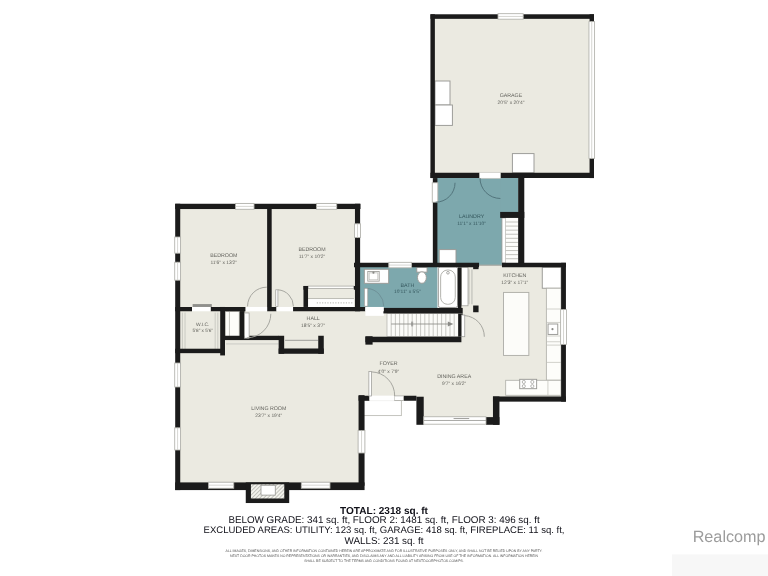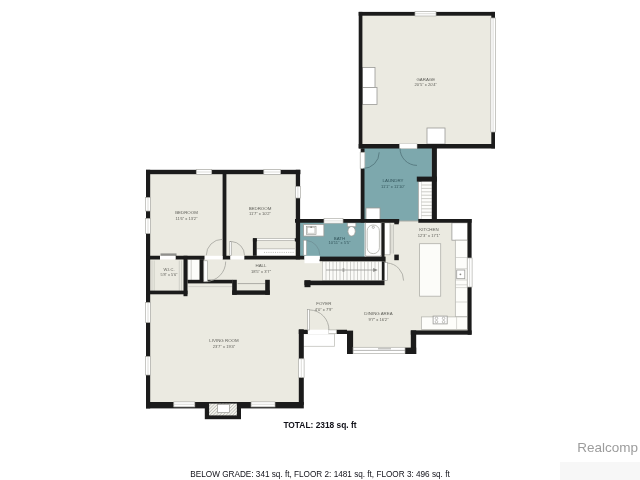--- a/index.html
+++ b/index.html
@@ -383,21 +383,23 @@
 
     <g>
           <text x="378.5" y="315.3" font-size="4.4">DINING AREA</text>
           <text x="378.5" y="321" font-size="4.1">9'7" x 16'2"</text>
         </g>
   </g>
 </svg>
 
 <div id="footer" style="position:absolute;left:0;top:421px;width:640px;text-align:center;color:#101018;">
   <div style="font-size:8.4px;font-weight:bold;line-height:8.7px;">TOTAL: 2318 sq. ft</div>
-  <div style="font-size:8.2px;line-height:8.7px;margin-top:41px;">BELOW GRADE: 341 sq. ft, FLOOR 2: 1481 sq. ft, FLOOR 3: 496 sq. ft</div>
+  <div style="font-size:8.2px;line-height:8.7px;">BELOW GRADE: 341 sq. ft, FLOOR 2: 1481 sq. ft, FLOOR 3: 496 sq. ft</div>
+  <div style="font-size:7.95px;line-height:8.7px;">EXCLUDED AREAS: UTILITY: 123 sq. ft, GARAGE: 418 sq. ft, FIREPLACE: 11 sq. ft,</div>
+  <div style="font-size:8.2px;line-height:8.7px;">WALLS: 231 sq. ft</div>
   <div style="font-size:2.9px;line-height:4.1px;color:#555;margin-top:1px;">ALL IMAGES, DIMENSIONS, AND OTHER INFORMATION CONTAINED HEREIN ARE APPROXIMATE AND FOR ILLUSTRATIVE PURPOSES ONLY, AND SHALL NOT BE RELIED UPON BY ANY PARTY.<br>
   NEXT DOOR PHOTOS MAKES NO REPRESENTATIONS OR WARRANTIES, AND DISCLAIMS ANY AND ALL LIABILITY ARISING FROM USE OF THE INFORMATION. ALL INFORMATION HEREIN<br>
   SHALL BE SUBJECT TO THE TERMS AND CONDITIONS FOUND AT NEXTDOORPHOTOS.COM/PS.</div>
 </div>
 
 <div style="position:absolute;right:0px;top:462px;width:80px;height:18px;background:#f7f7f7;"></div>
 <div style="position:absolute;right:2px;top:440px;font-size:13.5px;color:#9c9c9c;">Realcomp</div>
 </div>
 
 </body></html>

